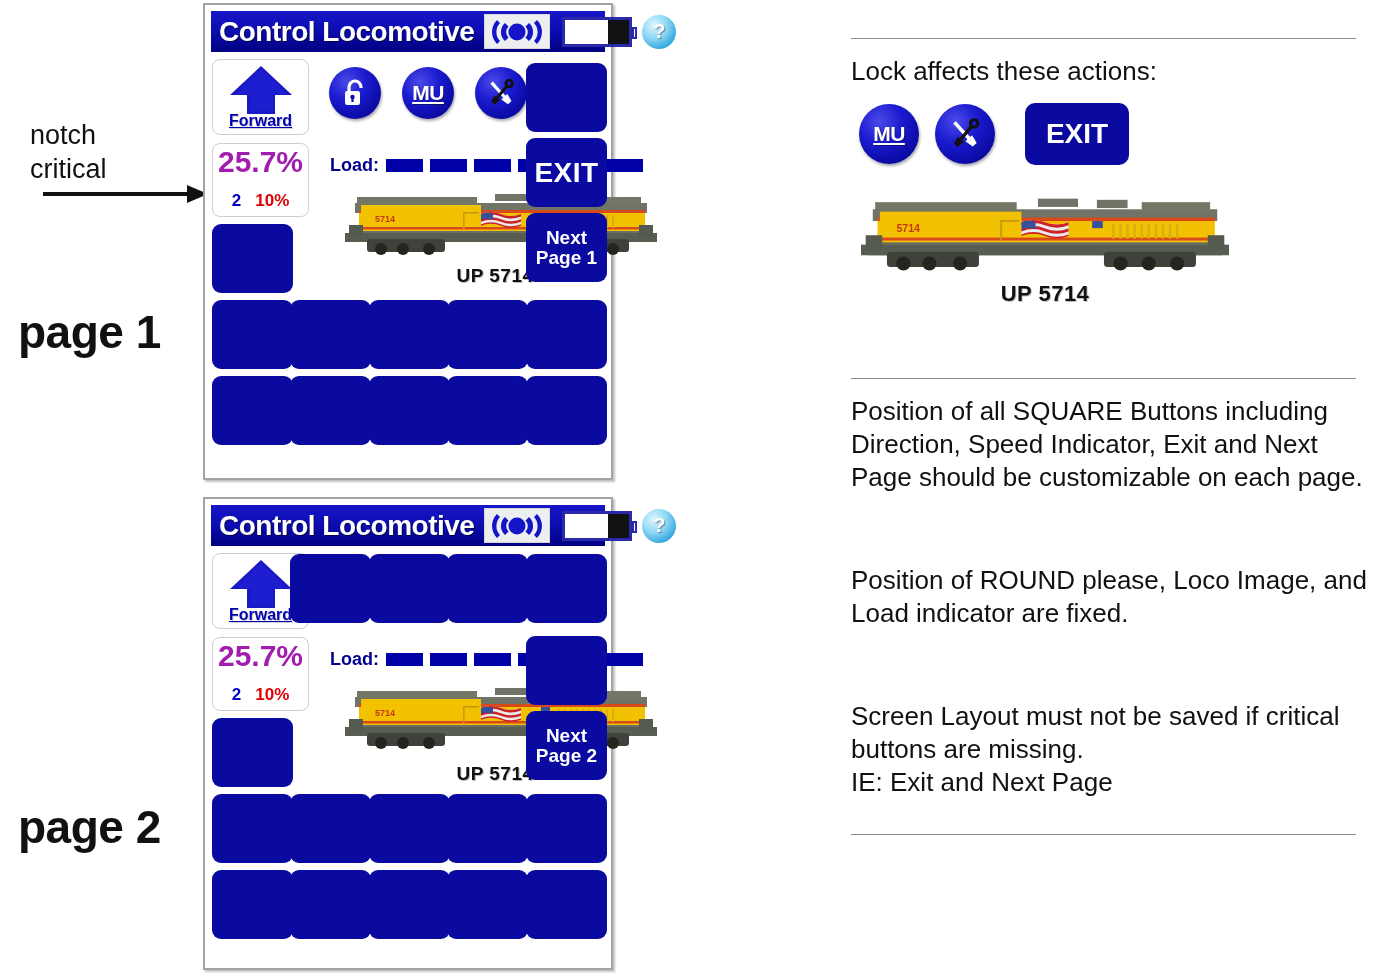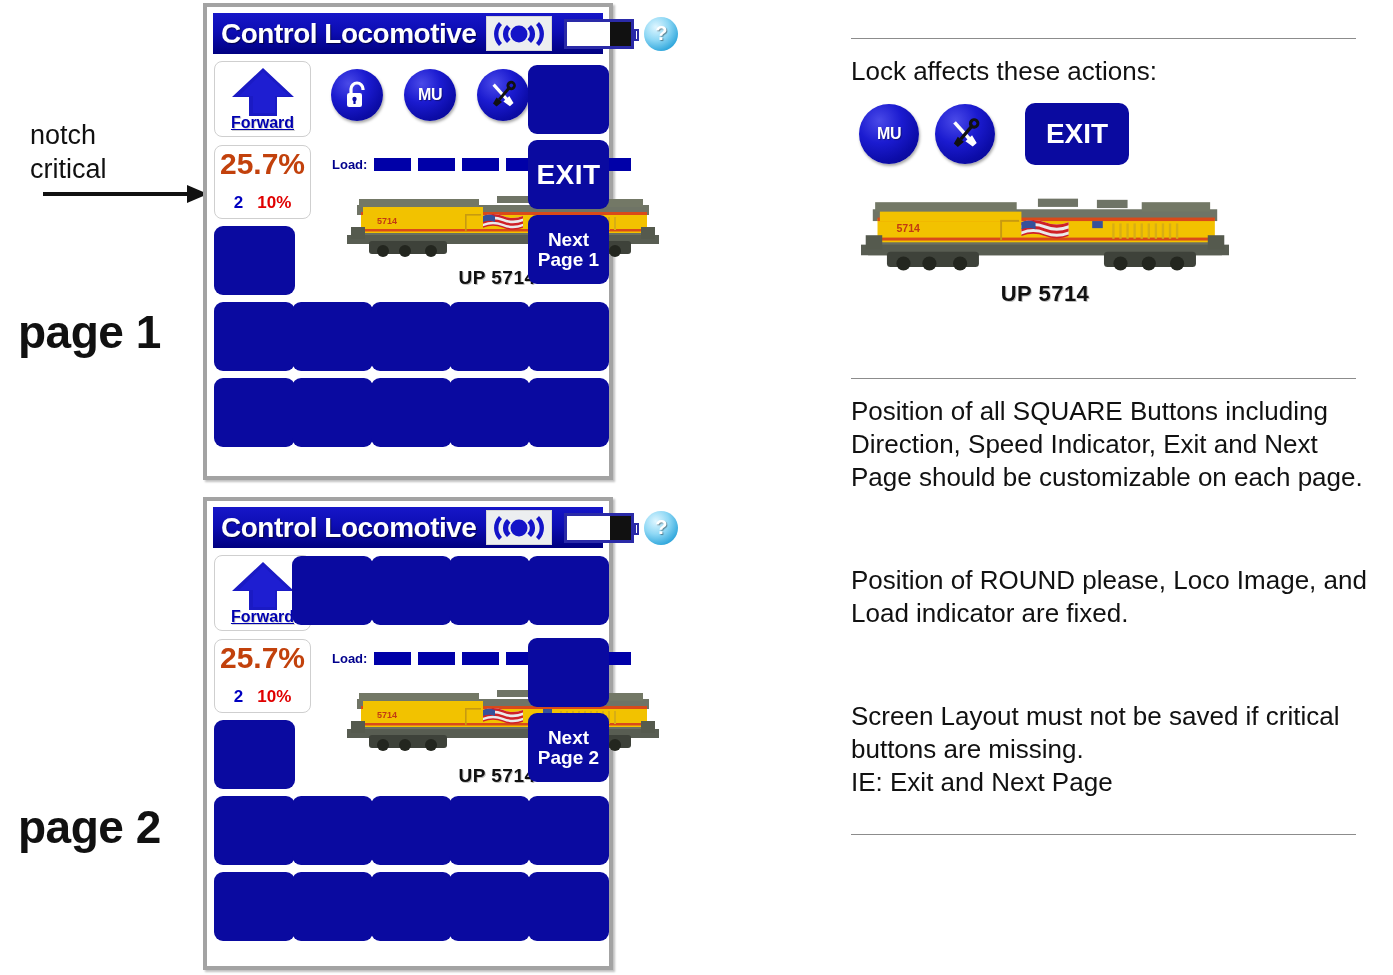--- a/index.html
+++ b/index.html
@@ -22,21 +22,21 @@
   #page1-annot { left: 18px; top: 305px; font-size: 46px; font-weight: bold; letter-spacing: -0.5px; }
   #page2-annot { left: 18px; top: 800px; font-size: 46px; font-weight: bold; letter-spacing: -0.5px; }
 
   
   #notch-arrow { position: absolute; left: 43px; top: 183px; width: 165px; height: 22px; }
 
   
   .device {
     position: absolute;
     background: #ffffff;
-    border: 4px solid #a3a3a3;
+    border: 2px solid #a3a3a3;
     box-shadow: 2px 2px 2px rgba(0,0,0,0.25);
     box-sizing: border-box;
   }
   #device-page1 { left: 203px; top: 3px; width: 410px; height: 477px; }
   #device-page2 { left: 203px; top: 497px; width: 410px; height: 473px; }
 
   .screen { position: relative; width: 100%; height: 100%; }
 
   
   .titlebar {
@@ -117,44 +117,44 @@
   .dir-arrow { position:absolute; left:50%; transform:translateX(-50%); top:5px; }
   .dir-label {
     position:absolute; bottom:4px; left:0; right:0;
     text-align:center; color:#0000b0; font-size:16px; font-weight:bold;
     text-shadow: 1px 1px 0 rgba(0,0,0,0.18);
   }
   .dir-label u { text-decoration: underline; text-decoration-color:#0000b0; }
 
   .notch-pct {
     position:absolute; top:3px; left:0; right:0; text-align:center;
-    color:#c2410c; font-size:30px; font-weight:bold; line-height:1;
+    color:#a21caf; font-size:30px; font-weight:bold; line-height:1;
   }
   .notch-row {
     position:absolute; bottom:5px; left:0; right:0;
     display:flex; justify-content:center; gap:14px; align-items:baseline;
   }
   .notch-num { color:#0000c0; font-size:17px; font-weight:bold; }
   .notch-load { color:#e00000; font-size:17px; font-weight:bold; }
 
   
   .rbtn {
     position:absolute; width:52px; height:52px; border-radius:50%;
     background: radial-gradient(circle at 34% 28%, #4a4ae8 0%, #1b1bd0 38%, #0c0ca8 70%, #060685 100%);
     display:flex; align-items:center; justify-content:center;
     color:#ffffff;
     box-shadow: 1px 2px 3px rgba(0,0,0,0.35);
   }
-  .rbtn .mu-text { font-size:16px; font-weight:bold; letter-spacing:-0.5px; text-shadow:1px 1px 1px rgba(0,0,0,0.4);}
+  .rbtn .mu-text { font-size:21px; font-weight:bold; letter-spacing:-0.5px; text-shadow:1px 1px 1px rgba(0,0,0,0.4);text-decoration:underline;}
   .rbtn .info-i { font-size:26px; font-weight:bold; font-family:"Liberation Serif", serif; line-height:0.9; }
   .rbtn .info-lbl { font-size:11px; font-weight:bold; line-height:1; }
 
   
   .load-wrap { position:absolute; display:flex; align-items:center; }
-  .load-label { color:#00008c; font-size:13px; font-weight:bold; margin-right:7px; }
+  .load-label { color:#00008c; font-size:18px; font-weight:bold; margin-right:7px; }
   .load-blocks { display:flex; gap:7px; }
   .load-block { width:37px; height:13px; background:#0000a8; }
 
   
   .loco { position:absolute; }
   .loco-caption {
     position:absolute; left:0; right:0; text-align:center;
     font-size:19px; font-weight:bold; color:#111;
     font-family:"Liberation Sans", sans-serif; letter-spacing:0.5px;
     text-shadow: 1px 1px 0 rgba(0,0,0,0.25);

